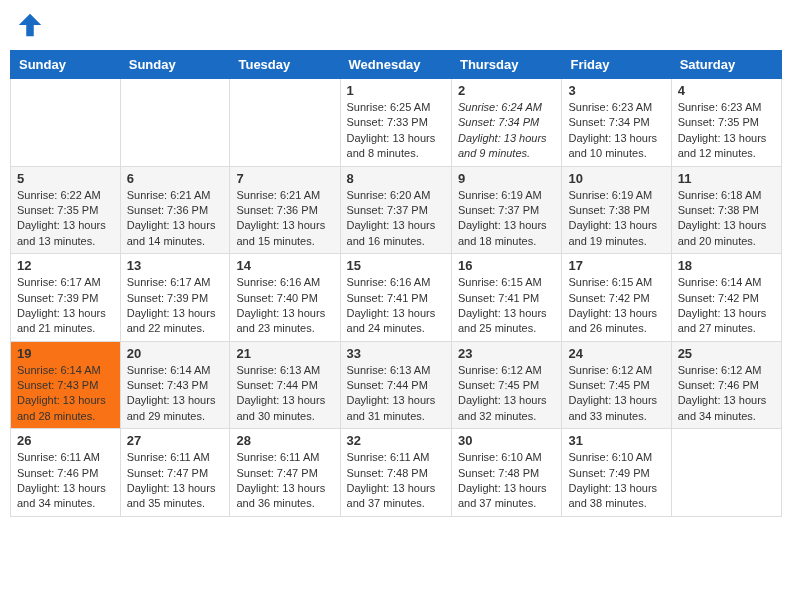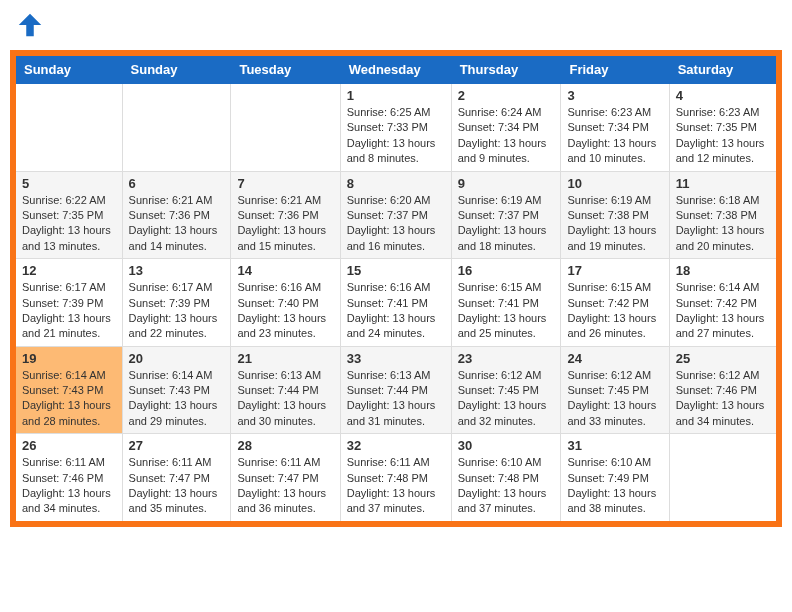--- a/index.html
+++ b/index.html
@@ -50,21 +50,21 @@
       color: #333;
     }
     .title-section h2 {
       font-size: 16px;
       color: #555;
       font-weight: normal;
     }
     .calendar {
       width: 100%;
       border-collapse: collapse;
-      border: 6px solid #f97316;
+      border: 1px solid #f97316;
     }
     .calendar th {
       background-color: #1a6bc4;
       color: #fff;
       text-align: left;
       padding: 6px 8px;
       font-size: 13px;
       border: 1px solid #1a6bc4;
     }
     .calendar td {
@@ -133,21 +133,21 @@
         <td class="empty-cell"></td>
         <td class="empty-cell"></td>
         <td>
           <span class="day-number">1</span>
           <div class="day-info" style="white-space: pre-line;">Sunrise: 6:25 AM
 Sunset: 7:33 PM
 Daylight: 13 hours and 8 minutes.</div>
         </td>
         <td>
           <span class="day-number">2</span>
-          <div class="day-info" style="white-space: pre-line;">Sunrise: 6:24 AM
+          <div class="day-info" style="white-space: pre-line; font-style: italic;">Sunrise: 6:24 AM
 Sunset: 7:34 PM
 Daylight: 13 hours and 9 minutes.</div>
         </td>
         <td>
           <span class="day-number">3</span>
           <div class="day-info" style="white-space: pre-line;">Sunrise: 6:23 AM
 Sunset: 7:34 PM
 Daylight: 13 hours and 10 minutes.</div>
         </td>
         <td>
@@ -239,21 +239,21 @@
 Daylight: 13 hours and 26 minutes.</div>
         </td>
         <td>
           <span class="day-number">18</span>
           <div class="day-info" style="white-space: pre-line;">Sunrise: 6:14 AM
 Sunset: 7:42 PM
 Daylight: 13 hours and 27 minutes.</div>
         </td>
       </tr>
       <tr>
-        <td style="background-color: #fdba74;">
+        <td style="background-color: #f97316;">
           <span class="day-number">19</span>
           <div class="day-info" style="white-space: pre-line;">Sunrise: 6:14 AM
 Sunset: 7:43 PM
 Daylight: 13 hours and 28 minutes.</div>
         </td>
         <td style="background-color: rgb(245, 245, 245);">
           <span class="day-number">20</span>
           <div class="day-info" style="white-space: pre-line;">Sunrise: 6:14 AM
 Sunset: 7:43 PM
 Daylight: 13 hours and 29 minutes.</div>

